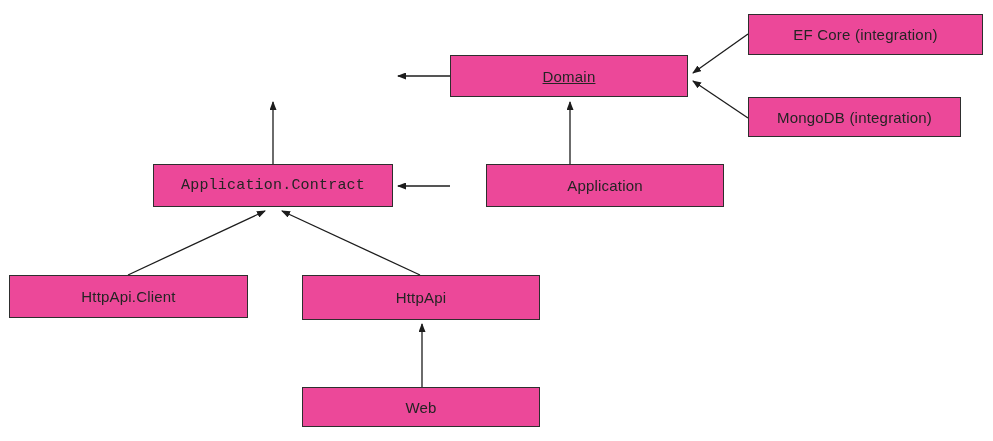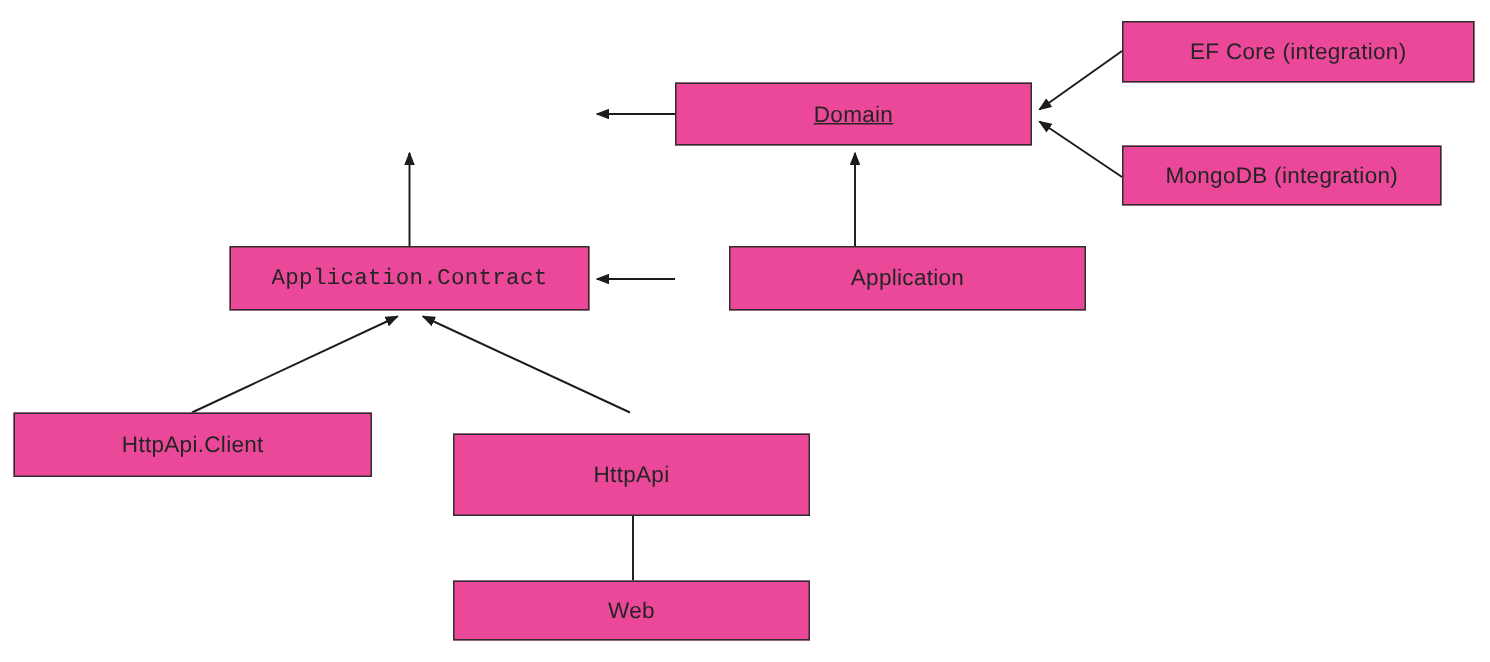--- a/index.html
+++ b/index.html
@@ -81,21 +81,21 @@
   </div>
 
   <div class="node" style="left:450px; top:164px; width:238px; height:43px;margin-left:36px;">
     <span>Application</span>
   </div>
 
   <div class="node" style="left:9px; top:275px; width:239px; height:43px;text-align:right;">
     <span>HttpApi.Client</span>
   </div>
 
-  <div class="node" style="left:302px; top:289px; width:238px; height:55px;">
+  <div class="node" style="left:302px; top:275px; width:238px; height:45px;">
     <span>HttpApi</span>
   </div>
 
   <div class="node" style="left:302px; top:387px; width:238px; height:40px;">
     <span>Web</span>
   </div>
 
 </div>
 
 </body></html>

